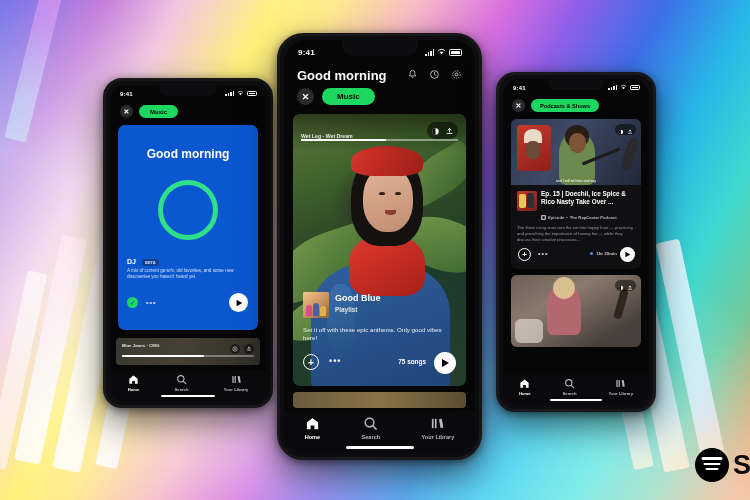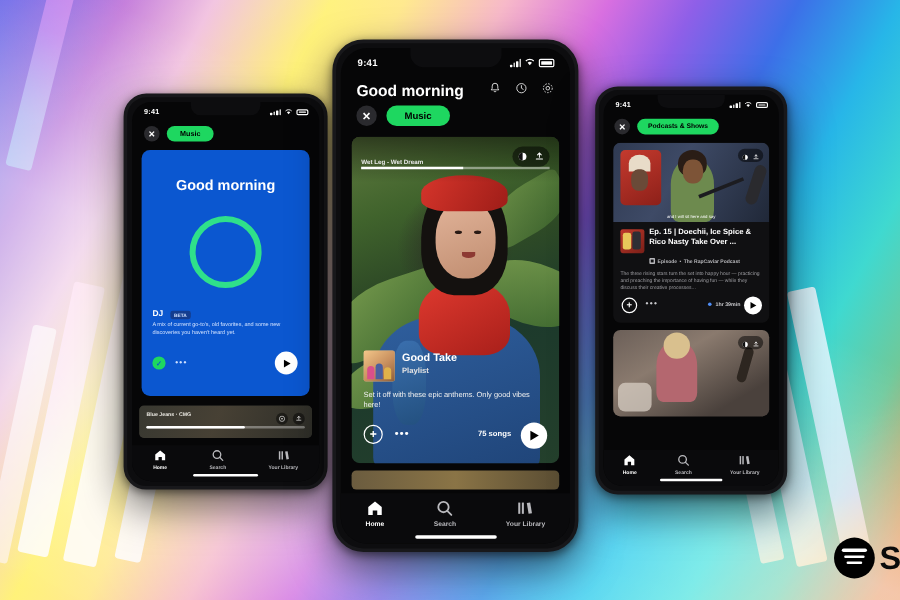--- a/index.html
+++ b/index.html
@@ -402,21 +402,21 @@
             </svg>
         </span>
       </div>
 
       <div class="plthumb" style="left:10px; top:178px; width:26px; height:26px;">
         <div style="position:absolute; inset:0; background:linear-gradient(140deg,#f3c78a,#c88f5e 55%,#8e5f3a);"></div>
         <div style="position:absolute; left:3px; bottom:2px; width:6px; height:11px; border-radius:3px 3px 0 0; background:#d94f8a;"></div>
         <div style="position:absolute; left:10px; bottom:2px; width:6px; height:13px; border-radius:3px 3px 0 0; background:#4a5f9e;"></div>
         <div style="position:absolute; left:17px; bottom:2px; width:6px; height:10px; border-radius:3px 3px 0 0; background:#e0b24a;"></div>
       </div>
-      <div class="pltitle" style="left:42px; top:179px; font-size:9px;">Good Take</div>
+      <div class="pltitle" style="left:42px; top:179px; font-size:9px;">Good Blue</div>
       <div class="plsub" style="left:42px; top:192px; font-size:6.4px;">Playlist</div>
       <div class="pldesc" style="left:10px; right:14px; top:212px; font-size:6.2px;">Set it off with these epic anthems. Only good vibes here!</div>
 
       <div class="addbtn" style="left:10px; top:240px; width:16px; height:16px; font-size:10px;">+</div>
       <div style="position:absolute; left:36px; top:242px; color:#fff; font-size:9px; font-weight:800; letter-spacing:1px;">•••</div>
       <div class="songcount" style="right:40px; top:244px; font-size:6.4px;">75 songs</div>
       <div class="playbtn" style="right:10px; top:238px; width:22px; height:22px;">
         <svg width="10" height="10" viewBox="0 0 10 10">
             <path d="M2 1l7 4-7 4z" fill="#000"></path>
           </svg>

